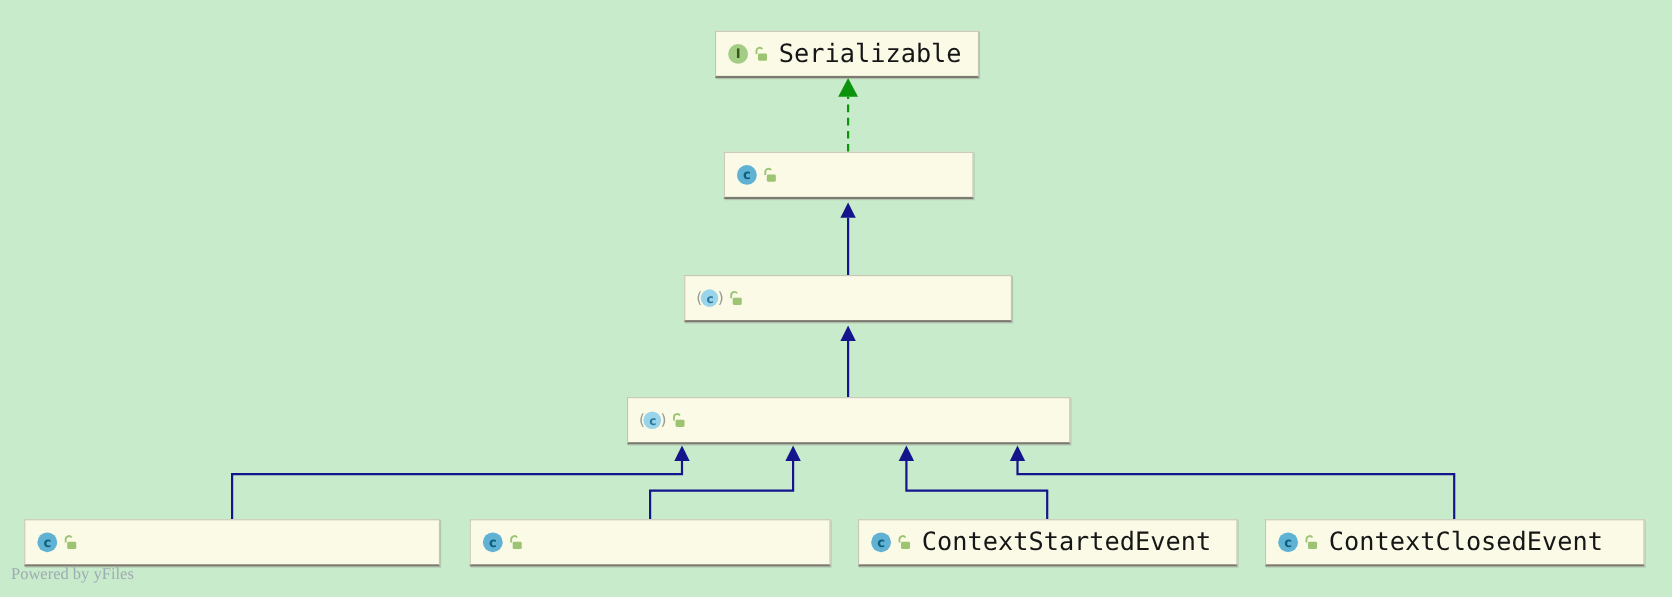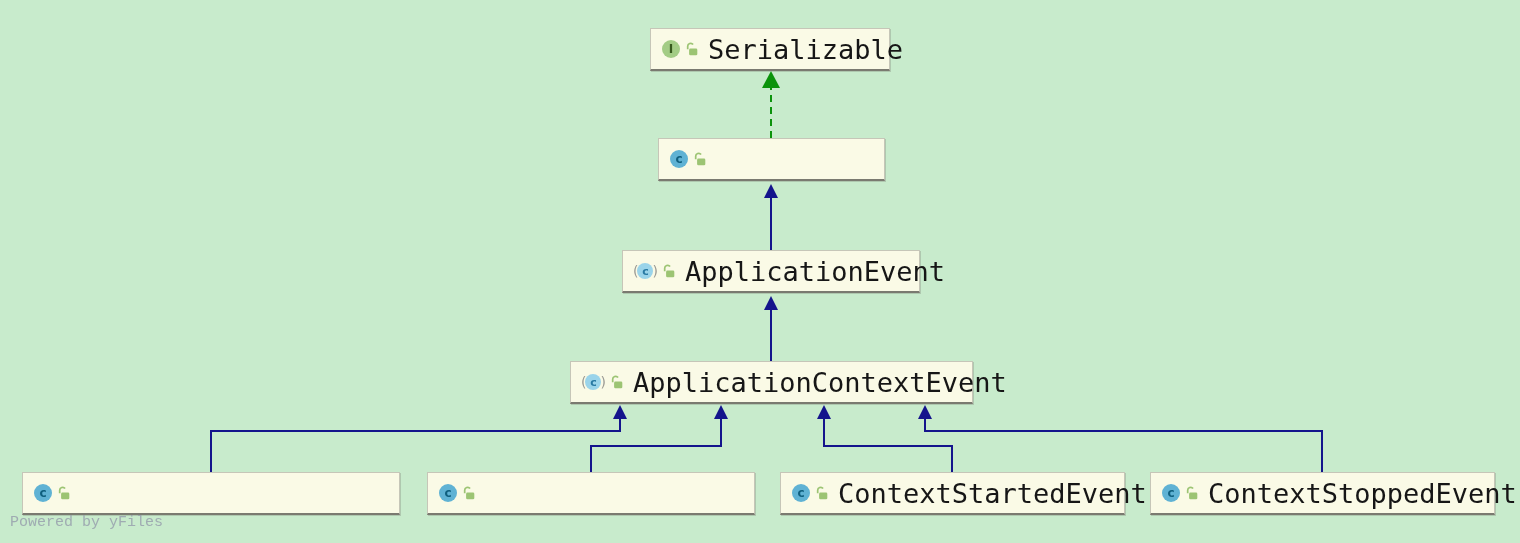--- a/index.html
+++ b/index.html
@@ -3,32 +3,32 @@
 <meta charset="utf-8">
 <style>
   html,body{margin:0;padding:0;background:#C8EBCC;}
   .canvas{position:relative;width:1520px;height:543px;background:#C8EBCC;overflow:hidden;
           font-family:"DejaVu Sans Mono",monospace;}
   .edges{position:absolute;left:0;top:0;}
   .node{position:absolute;height:43px;box-sizing:border-box;background:#FAFAE6;
         border:1px solid #C6C6B8;border-bottom:2px solid #7A7A70;
         box-shadow:1px 1px 0 rgba(110,110,100,.28);
         display:flex;align-items:center;gap:9px;padding:0 11px;}
-  .label{font-size:27px;color:#161616;white-space:nowrap;}
+  .label{font-size:23px;color:#161616;white-space:nowrap;}
   .icons{display:flex;align-items:center;gap:5px;}
   .circle{width:18px;height:18px;border-radius:50%;display:inline-flex;align-items:center;
           justify-content:center;font-family:"DejaVu Sans",sans-serif;font-size:12px;
           font-weight:bold;line-height:1;}
   .clazz{background:#5FB2D4;color:#0F5F7E;}
   .interface{background:#A3CC85;color:#37591E;}
   .abstract-wrap{display:inline-flex;align-items:center;}
   .abstract-wrap .circle{background:#9AD4EA;color:#2879A2;width:16px;height:16px;font-size:11px;}
   .paren{color:#9A9A94;font-family:"DejaVu Sans",sans-serif;font-size:14px;margin:0 -1px;}
   .lock{flex:none;}
-  .watermark{position:absolute;left:10px;top:514px;font-family:Liberation Mono, monospace;
+  .watermark{position:absolute;left:10px;top:514px;font-family:Liberation Serif, serif;
              font-size:15px;color:rgba(152,160,173,.85);}
 </style>
 </head>
 <body>
 
 <div class="canvas">
 
   <svg class="edges" width="1520" height="543" viewBox="0 0 1520 543">
 
     <g>
@@ -93,36 +93,34 @@
       <span class="abstract-wrap">
           <span class="paren">(</span>
           <span class="circle clazz">c</span>
           <span class="paren">)</span>
         </span>
       <svg class="lock" width="14" height="14" viewBox="0 0 13 14">
         <path d="M2.2 7.2 V4.6 A3 3 0 0 1 7.6 2.6" fill="none" stroke="#9CC473" stroke-width="1.7"></path>
         <rect x="3.6" y="6.6" width="8.2" height="6.6" rx="1.3" fill="#9CC473"></rect>
       </svg>
     </span>
-    <span class="label">ApplicationEvent</span>
   </div>
 
   <div class="node" style="left:570px;top:361px;width:403px">
     <span class="icons">
       <span class="abstract-wrap">
           <span class="paren">(</span>
           <span class="circle clazz">c</span>
           <span class="paren">)</span>
         </span>
       <svg class="lock" width="14" height="14" viewBox="0 0 13 14">
         <path d="M2.2 7.2 V4.6 A3 3 0 0 1 7.6 2.6" fill="none" stroke="#9CC473" stroke-width="1.7"></path>
         <rect x="3.6" y="6.6" width="8.2" height="6.6" rx="1.3" fill="#9CC473"></rect>
       </svg>
     </span>
-    <span class="label">ApplicationContextEvent</span>
   </div>
 
   <div class="node" style="left:22px;top:472px;width:378px">
     <span class="icons">
       <span class="circle clazz">c</span>
       <svg class="lock" width="14" height="14" viewBox="0 0 13 14">
         <path d="M2.2 7.2 V4.6 A3 3 0 0 1 7.6 2.6" fill="none" stroke="#9CC473" stroke-width="1.7"></path>
         <rect x="3.6" y="6.6" width="8.2" height="6.6" rx="1.3" fill="#9CC473"></rect>
       </svg>
     </span>
@@ -150,17 +148,17 @@
   </div>
 
   <div class="node" style="left:1150px;top:472px;width:345px">
     <span class="icons">
       <span class="circle clazz">c</span>
       <svg class="lock" width="14" height="14" viewBox="0 0 13 14">
         <path d="M2.2 7.2 V4.6 A3 3 0 0 1 7.6 2.6" fill="none" stroke="#9CC473" stroke-width="1.7"></path>
         <rect x="3.6" y="6.6" width="8.2" height="6.6" rx="1.3" fill="#9CC473"></rect>
       </svg>
     </span>
-    <span class="label">ContextStoppedEvent</span>
+    <span class="label">ContextClosedEvent</span>
   </div>
 
   <div class="watermark">Powered by yFiles</div>
 </div>
 
 </body></html>

